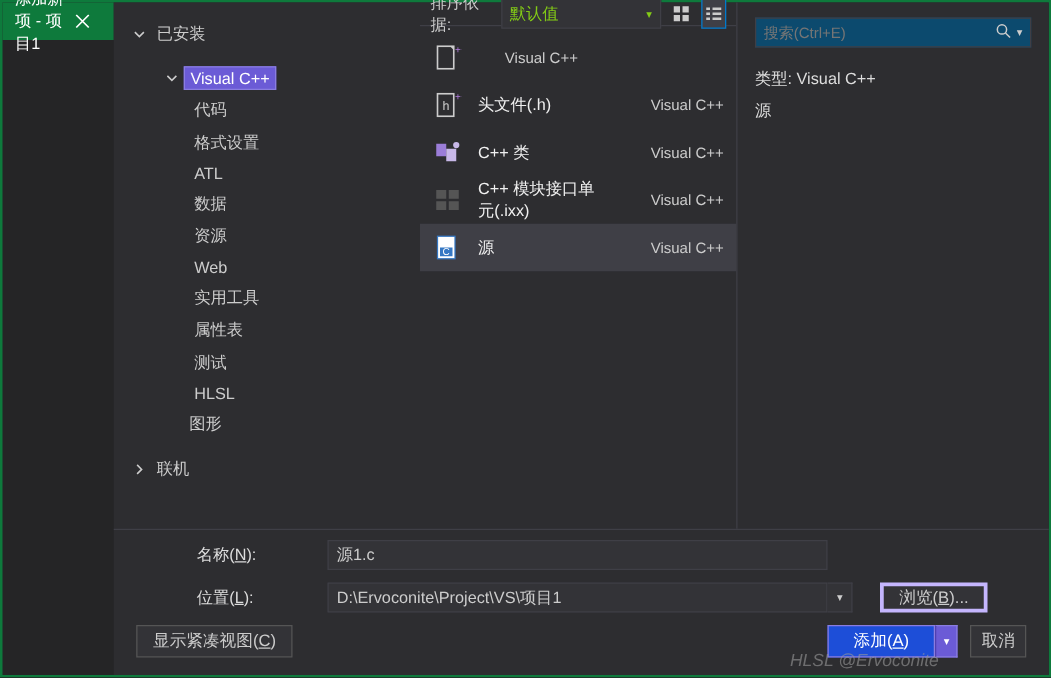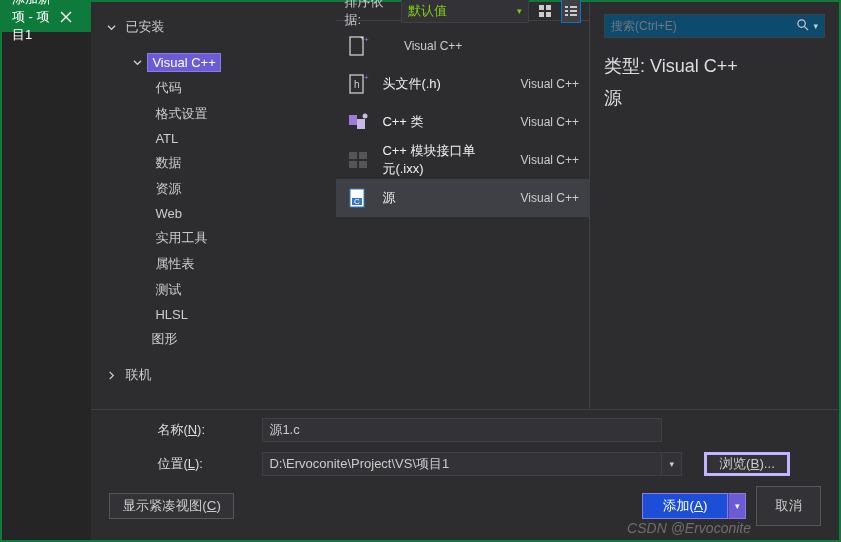--- a/index.html
+++ b/index.html
@@ -28,36 +28,36 @@
 .tpl-list { flex: 1; padding: 6px 0; }
 .tpl-item { display: flex; align-items: center; height: 38px; padding: 0 10px; gap: 12px; cursor: pointer; }
 .tpl-item.sel { background: #3f3f46; }
 .tpl-icon { width: 24px; height: 24px; display: flex; align-items: center; justify-content: center; }
 .tpl-name { flex: 1; color: #f0f0f0; }
 .tpl-lang { width: 80px; text-align: right; color: #ccc; font-size: 12px; }
 .details { width: 250px; padding: 12px 14px; border-left: 1px solid #3f3f46; }
 .search-wrap { display: flex; align-items: center; background: #0c4a6e; border: 1px solid #3f3f46; height: 24px; padding: 0 6px; margin-bottom: 16px; }
 .search-input { flex: 1; background: transparent; border: none; color: #ccc; outline: none; font-size: 12px; }
 .search-icon svg { width: 13px; height: 13px; stroke: #ccc; }
-.detail-line { margin-bottom: 8px; font-size: 18px; color: #ddd; }
+.detail-line { margin-bottom: 8px; font-size: 13px; color: #ddd; }
 .detail-label { color: #ddd; }
 .bottom { padding: 8px 18px 14px; border-top: 1px solid #3f3f46; }
 .form-row { display: flex; align-items: center; margin-bottom: 10px; gap: 10px; margin-left: 48px; }
 .form-label { width: 95px; color: #ddd; }
 .underline { text-decoration: underline; }
 .form-input { flex: 0 0 400px; height: 24px; background: #333337; border: 1px solid #3f3f46; color: #ccc; padding: 0 6px; font-size: 13px; outline: none; }
 .form-input.path { flex: 0 0 400px; }
 .dropdown-btn { width: 20px; height: 24px; background: #333337; border: 1px solid #3f3f46; border-left: none; display: flex; align-items: center; justify-content: center; cursor: pointer; margin-left: -10px; }
 .browse-btn { height: 24px; padding: 0 12px; background: #333337; border: 3px solid #c4b5fd; color: #ccc; cursor: pointer; margin-left: 12px; }
 .action-row { display: flex; align-items: center; }
 .compact-btn { height: 26px; padding: 0 12px; background: #333337; border: 1px solid #555; color: #ccc; cursor: pointer; }
 .spacer { flex: 1; }
 .add-btn { height: 26px; padding: 0 20px; background: #1d4ed8; border: 1px solid #8a7de0; color: #fff; cursor: pointer; margin-right: 8px; }
 .add-btn-arrow { width: 18px; height: 26px; background: #6b5bd6; border: 1px solid #8a7de0; border-left: 1px solid #5040b0; display: flex; align-items: center; justify-content: center; margin-left: -8px; margin-right: 10px; cursor: pointer; }
-.cancel-btn { height: 40px; padding: 0 18px; background: #333337; border: 1px solid #555; color: #ccc; cursor: pointer; }
+.cancel-btn { height: 26px; padding: 0 8px; background: #333337; border: 1px solid #555; color: #ccc; cursor: pointer; }
 .watermark { position: absolute; bottom: 6px; right: 90px; color: #999; font-size: 14px; font-style: italic; opacity: 0.6; }
 </style>
 </head>
 <body>
 
 <div class="window">
   <div class="titlebar">
     <div class="titlebar-title">添加新项 - 项目1</div>
     <div class="close-btn">
       <svg viewBox="0 0 12 12">
@@ -246,13 +246,13 @@
         <div class="spacer"></div>
         <button class="add-btn">添加(<span class="underline">A</span>)</button>
         <div class="add-btn-arrow">
             <span style="font-size:9px;color:#fff;">▾</span>
           </div>
         <button class="cancel-btn">取消</button>
       </div>
     </div>
   </div>
 </div>
-<div class="watermark">CSDN @Ervoconite</div>
+<div class="watermark">HLSL @Ervoconite</div>
 
 </body></html>

